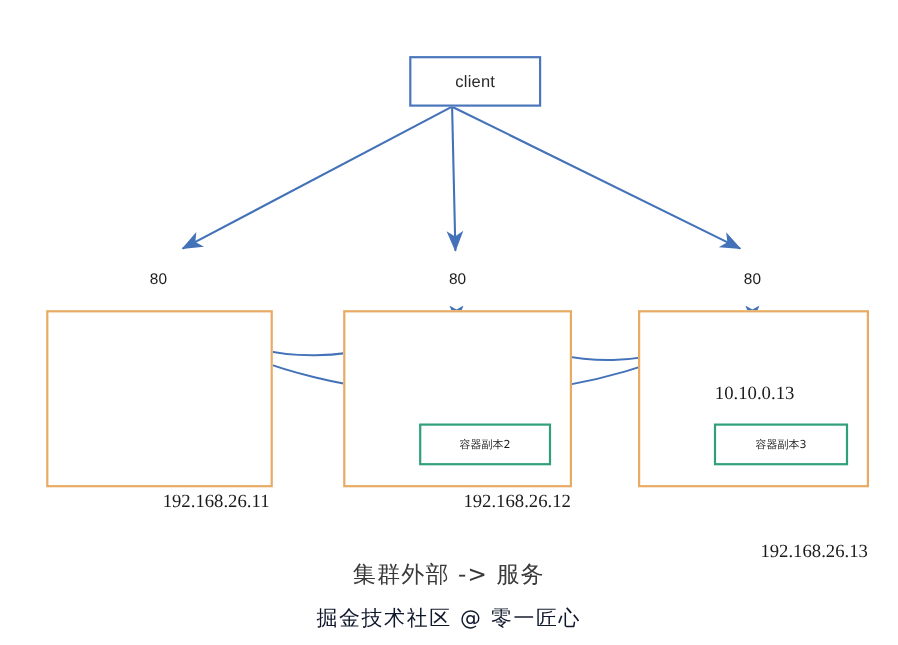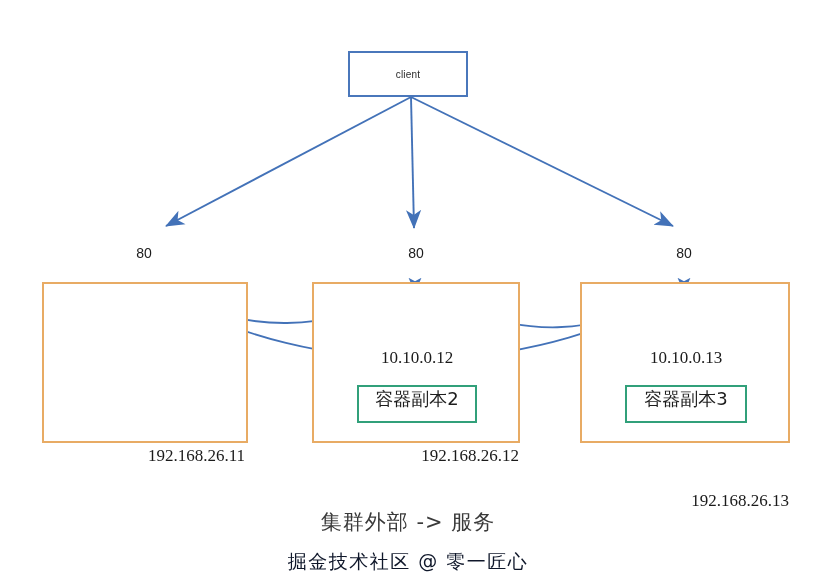--- a/index.html
+++ b/index.html
@@ -29,51 +29,53 @@
     pointer-events: none;
   }
   .node {
     position: absolute;
     box-sizing: border-box;
     display: flex;
     align-items: center;
     justify-content: center;
   }
   .client-box {
-    left: 348px;
+    left: 372px;
     top: 51px;
     width: 120px;
     height: 46px;
     border: 2px solid #4a77bb;
     background: #ffffff;
-    font-size: 10px;
+    font-size: 15px;
     color: #2a2a2a;
     letter-spacing: 0.2px;
   }
   .host-box {
     border: 2px solid #e8ab64;
     background: #ffffff;
     top: 282px;
     height: 161px;
   }
   #host-1 { left: 42px;  width: 206px; }
   #host-2 { left: 312px; width: 208px; }
   #host-3 { left: 580px; width: 210px; }
 
   .pod-box {
     position: absolute;
     box-sizing: border-box;
     border: 2px solid #31a07a;
     background: #ffffff;
     height: 38px;
     display: flex;
+    align-items: center;
     justify-content: center;
-    font-size: 18px;
+    font-size: 10px;
     color: #1d1d1d;
     font-family: "DejaVu Sans", "Liberation Sans", sans-serif;
+    margin-left: 24px;
   }
   #pod-2 { left: 357px; top: 385px; width: 120px; }
   #pod-3 { left: 625px; top: 385px; width: 122px; }
 
   .label {
     position: absolute;
     color: #1b1b1b;
     white-space: nowrap;
   }
   .port-label {
@@ -176,21 +178,20 @@
     <span>容器副本2</span>
   </div>
   <div class="pod-box" id="pod-3">
     <span>容器副本3</span>
   </div>
 
   <div class="label port-label" id="port-1">80</div>
   <div class="label port-label" id="port-2">80</div>
   <div class="label port-label" id="port-3">80</div>
 
-  <div class="label cluster-ip-label" id="cip-2">10.10.0.12</div>
   <div class="label cluster-ip-label" id="cip-3">10.10.0.13</div>
 
   <div class="label ip-label" id="ip-1">192.168.26.11</div>
   <div class="label ip-label" id="ip-2">192.168.26.12</div>
   <div class="label ip-label" id="ip-3">192.168.26.13</div>
 
   <div class="caption">集群外部 -&gt; 服务</div>
 
   <div class="watermark">掘金技术社区 @ 零一匠心</div>
 

